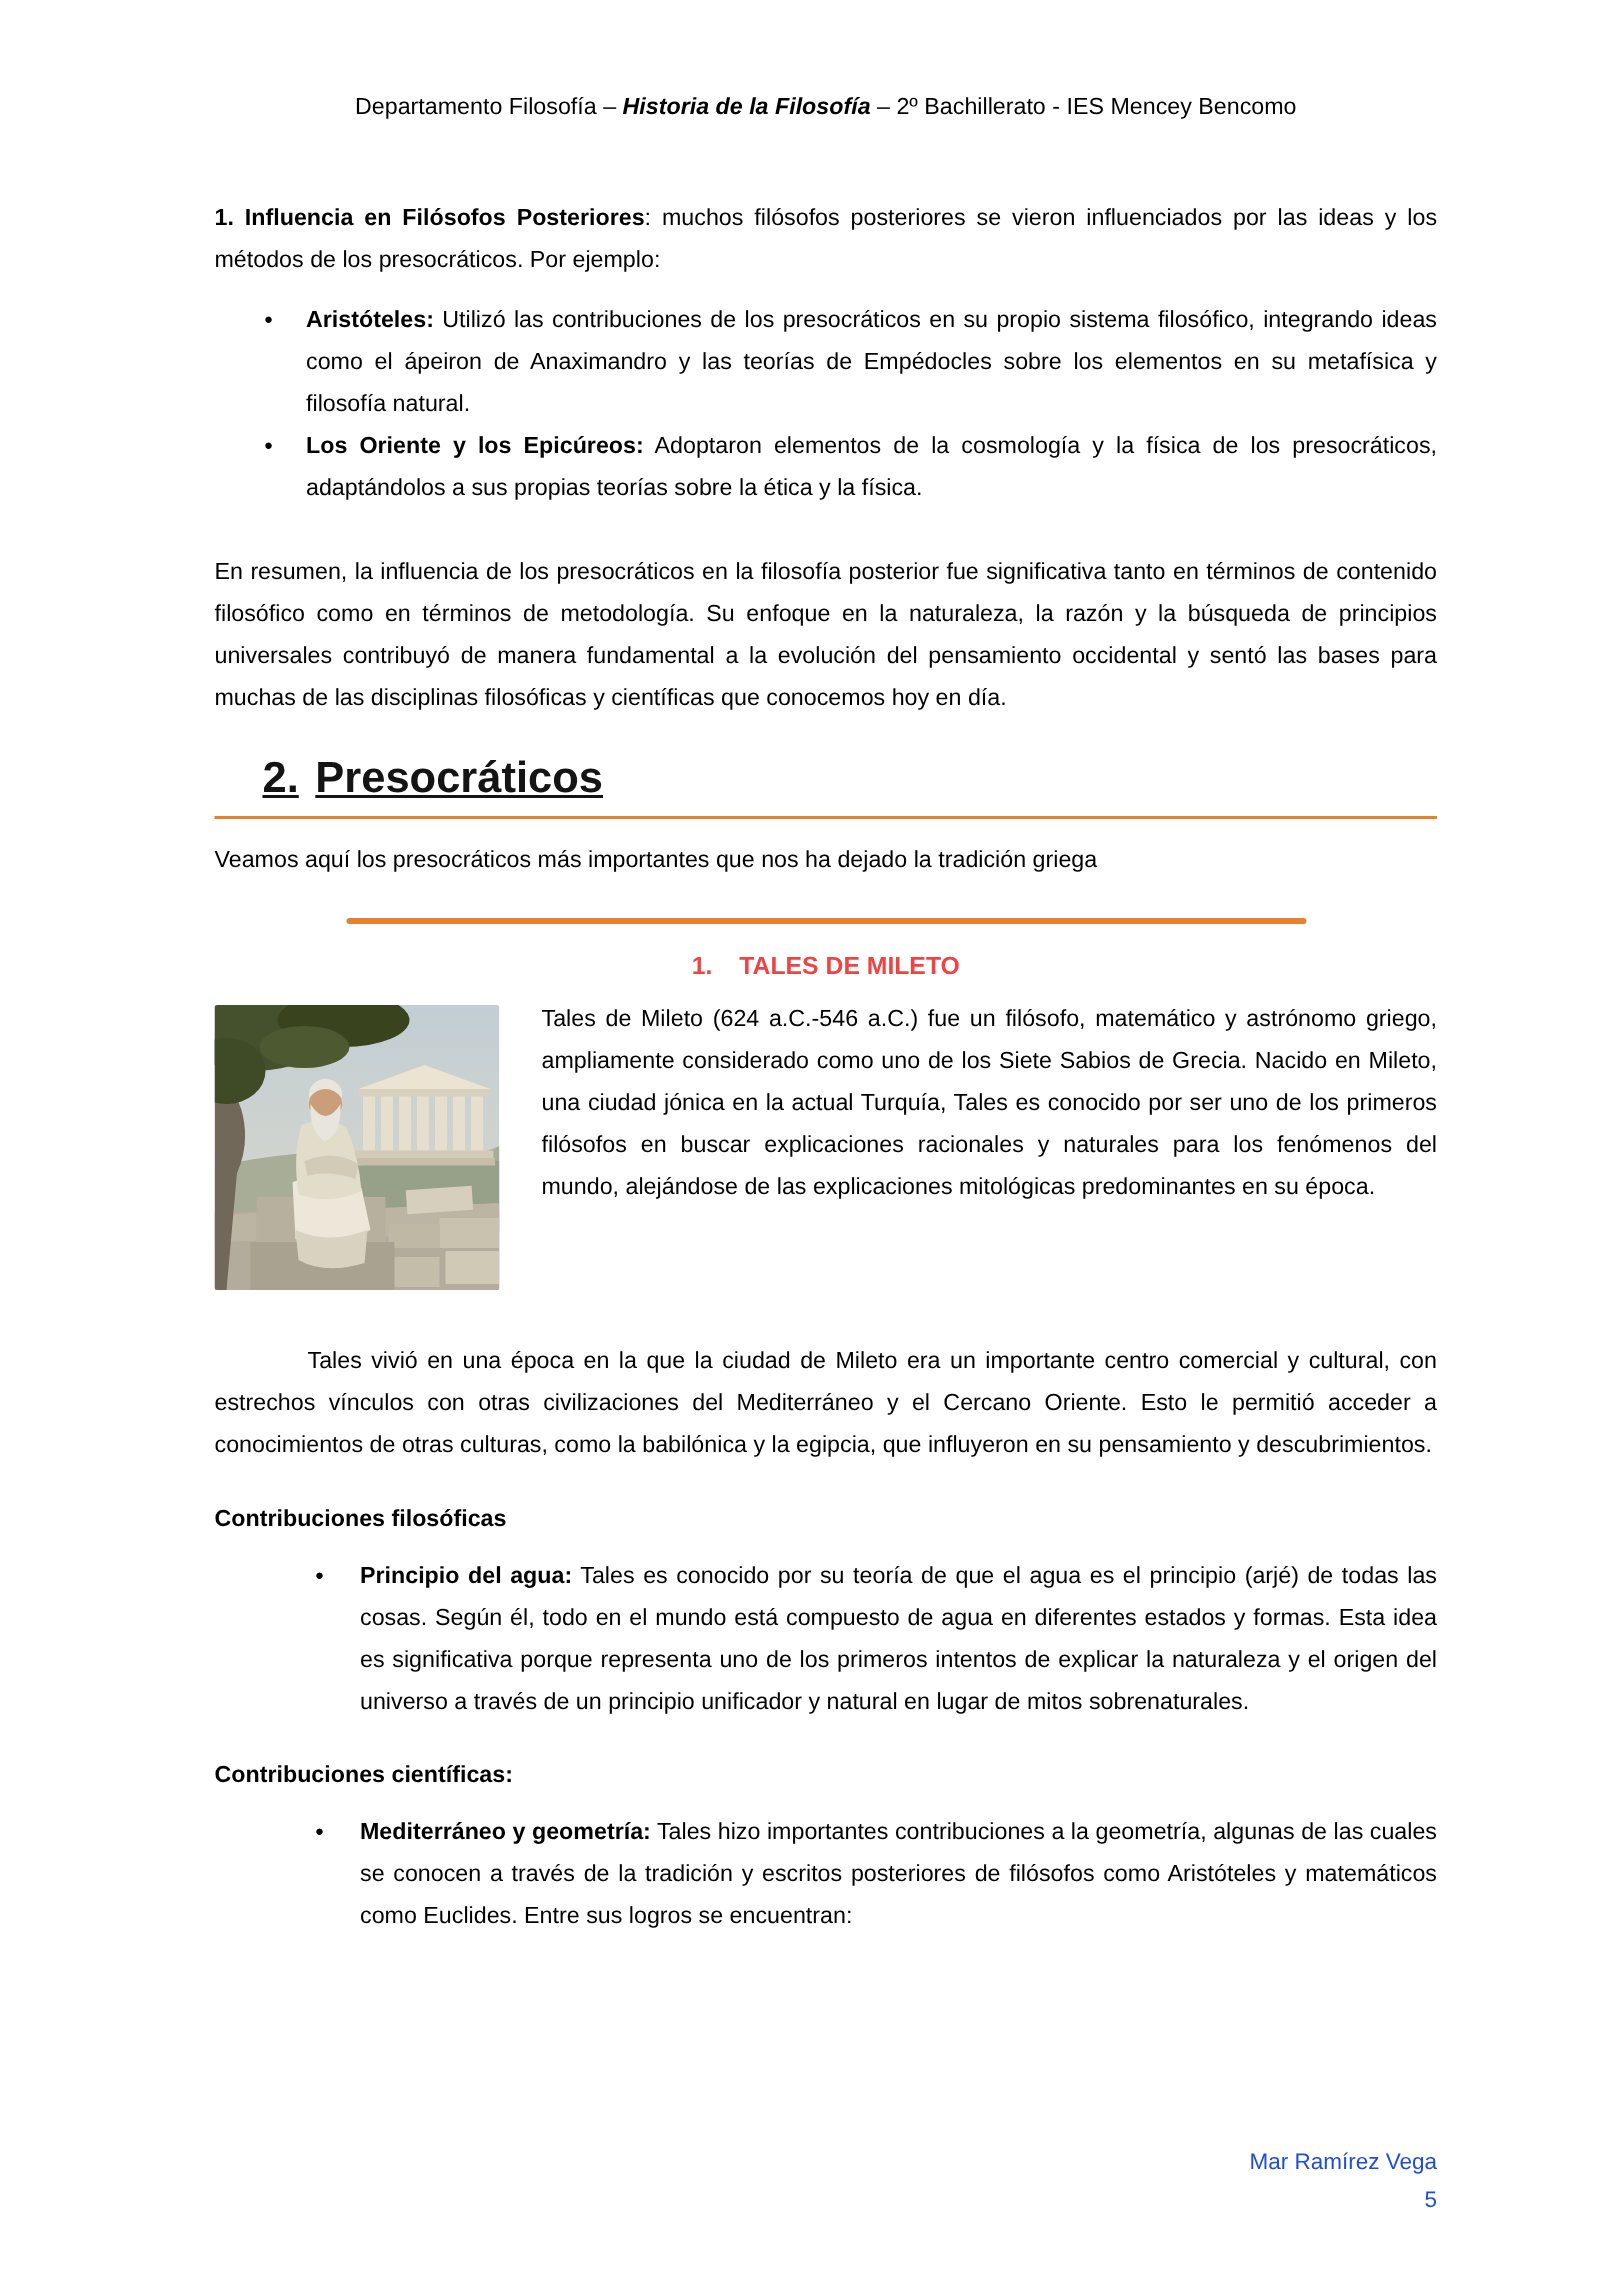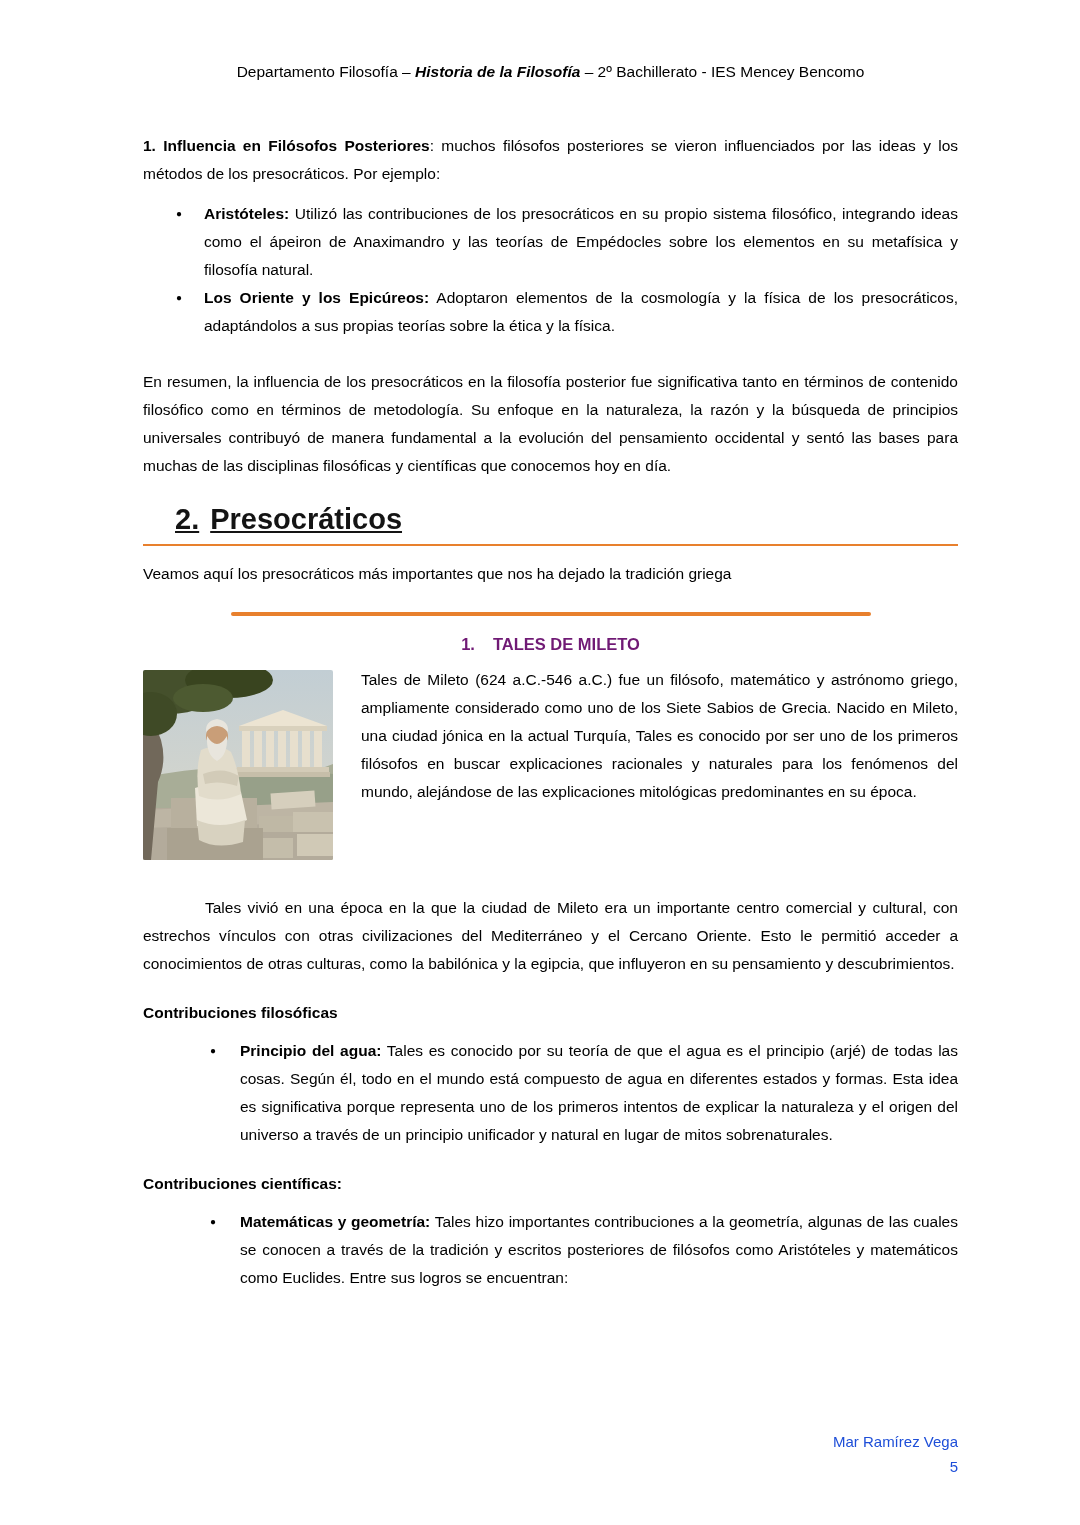--- a/index.html
+++ b/index.html
@@ -30,21 +30,21 @@
   .summary { margin-top: 28px; }
 
   .section-heading-wrap { margin-top: 22px; border-bottom: 2px solid var(--accent); padding: 0 0 8px 32px; }
   h1.section-heading { margin: 0; font-size: 29px; line-height: 34px; font-weight: 700; color: #141414; text-decoration: underline; }
   h1.section-heading .h-num { margin-right: 11px; }
 
   .presoc-intro { margin-top: 14px; }
 
   .divider { margin: 24px auto 0; width: 640px; height: 4px; background: var(--accent); border-radius: 2px; }
 
-  h2.sub-heading { margin: 16px 0 0; text-align: center; font-size: 16.5px; line-height: 24px; font-weight: 700; color: #701a75; }
+  h2.sub-heading { margin: 16px 0 0; text-align: center; font-size: 16.5px; line-height: 24px; font-weight: 700; color: #ef4444; }
   h2.sub-heading .h-num { margin-right: 18px; }
 
   .tales-block { margin-top: 10px; overflow: hidden; }
   .tales-figure { float: left; width: 190px; height: 190px; margin: 4px 28px 6px 0; border-radius: 2px; overflow: hidden; }
   .tales-figure svg { display: block; }
 
   .tales-para2 { clear: both; margin-top: 28px; text-indent: 62px; }
 
   .bold-head { font-weight: 700; margin-top: 21px; }
 
@@ -144,21 +144,21 @@
 
     <p class="bold-head">Contribuciones filosóficas</p>
 
     <ul class="blist2">
       <li><span class="b">Principio del agua:</span><span> Tales es conocido por su teoría de que el agua es el principio (arjé) de todas las cosas. Según él, todo en el mundo está compuesto de agua en diferentes estados y formas. Esta idea es significativa porque representa uno de los primeros intentos de explicar la naturaleza y el origen del universo a través de un principio unificador y natural en lugar de mitos sobrenaturales.</span></li>
     </ul>
 
     <p class="bold-head">Contribuciones científicas:</p>
 
     <ul class="blist2">
-      <li><span class="b">Matemáticas y geometría:</span><span> Tales hizo importantes contribuciones a la geometría, algunas de las cuales se conocen a través de la tradición y escritos posteriores de filósofos como Aristóteles y matemáticos como Euclides. Entre sus logros se encuentran:</span></li>
+      <li><span class="b">Mediterráneo y geometría:</span><span> Tales hizo importantes contribuciones a la geometría, algunas de las cuales se conocen a través de la tradición y escritos posteriores de filósofos como Aristóteles y matemáticos como Euclides. Entre sus logros se encuentran:</span></li>
     </ul>
 
   </div>
 
   <div class="page-footer">
     <div>Mar Ramírez Vega</div>
     <div>5</div>
   </div>
 </div>
 

